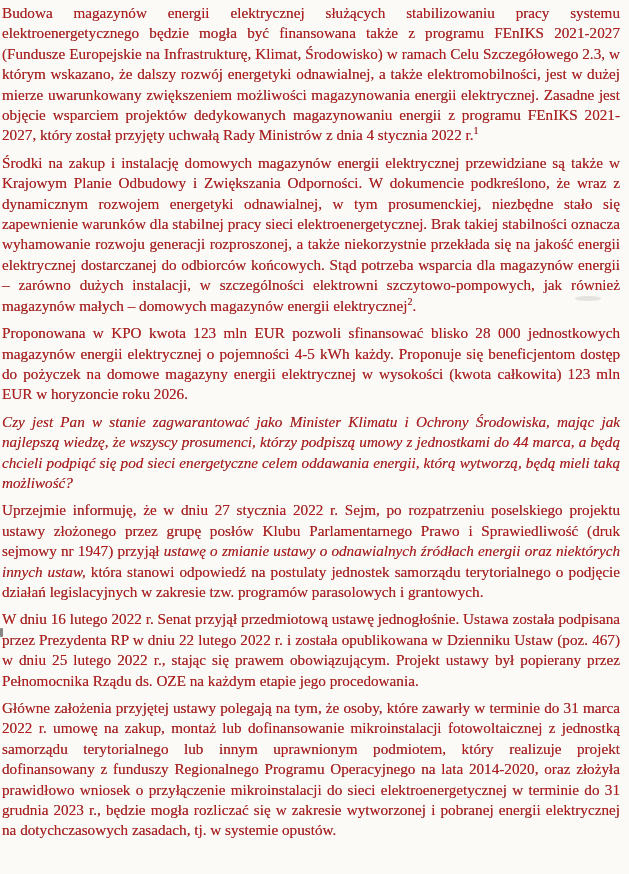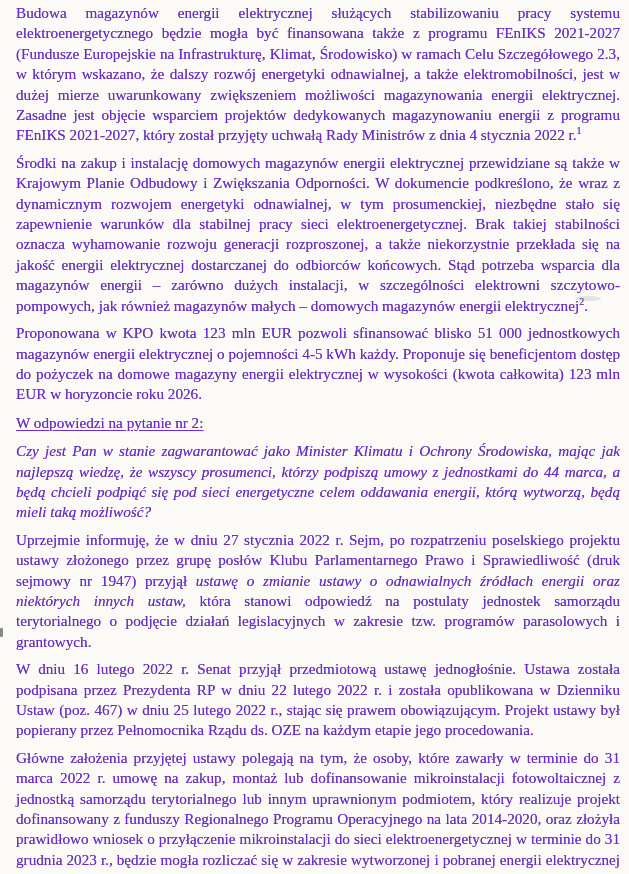--- a/index.html
+++ b/index.html
@@ -10,25 +10,25 @@
     width: 629px;
     height: 874px;
     overflow: hidden;
     background: #fbfaf7;
   }
   .page {
     position: relative;
     box-sizing: border-box;
     width: 629px;
     height: 663px;
-    padding: 3px 9px 0 16px;
+    padding: 3px 9px 0 2px;
     font-family: "Liberation Serif", "DejaVu Serif", serif;
     font-size: 15.2px;
     line-height: 20.4px;
-    color: #6d28d9;
+    color: #b91c1c;
     text-align: justify;
     text-shadow: 0 0 0.45px rgba(20,20,20,0.55); 
   }
   .para {
     margin: 0 0 7px 0;
   }
   .para-last-block {
     margin-bottom: 14px;
   }
   .heading {
@@ -72,23 +72,22 @@
 </style>
 </head>
 <body>
 
 <div class="page">
 
   <p class="para"><span>Budowa magazynów energii elektrycznej służących stabilizowaniu pracy systemu elektroenergetycznego będzie mogła być finansowana także z programu FEnIKS 2021-2027 (Fundusze Europejskie na Infrastrukturę, Klimat, Środowisko) w ramach Celu Szczegółowego 2.3, w którym wskazano, że dalszy rozwój energetyki odnawialnej, a także elektromobilności, jest w dużej mierze uwarunkowany zwiększeniem możliwości magazynowania energii elektrycznej. Zasadne jest objęcie wsparciem projektów dedykowanych magazynowaniu energii z programu FEnIKS 2021-2027, który został przyjęty uchwałą Rady Ministrów z dnia 4 stycznia 2022 r.</span><sup class="footnote">1</sup></p>
 
   <p class="para"><span>Środki na zakup i instalację domowych magazynów energii elektrycznej przewidziane są także w Krajowym Planie Odbudowy i Zwiększania Odporności. W dokumencie podkreślono, że wraz z dynamicznym rozwojem energetyki odnawialnej, w tym prosumenckiej, niezbędne stało się zapewnienie warunków dla stabilnej pracy sieci elektroenergetycznej. Brak takiej stabilności oznacza wyhamowanie rozwoju generacji rozproszonej, a także niekorzystnie przekłada się na jakość energii elektrycznej dostarczanej do odbiorców końcowych. Stąd potrzeba wsparcia dla magazynów energii – zarówno dużych instalacji, w szczególności elektrowni szczytowo-pompowych, jak również magazynów małych – domowych magazynów energii elektrycznej</span><sup class="footnote">2</sup><span>.</span></p>
 
-  <p class="para"><span>Proponowana w KPO kwota 123 mln EUR pozwoli sfinansować blisko 51 000 jednostkowych magazynów energii elektrycznej o pojemności 4-5 kWh każdy. Proponuje się beneficjentom dostęp do pożyczek na domowe magazyny energii elektrycznej w wysokości (kwota całkowita) 123 mln EUR w horyzoncie roku 2026.</span></p>
+  <p class="para"><span>Proponowana w KPO kwota 123 mln EUR pozwoli sfinansować blisko 28 000 jednostkowych magazynów energii elektrycznej o pojemności 4-5 kWh każdy. Proponuje się beneficjentom dostęp do pożyczek na domowe magazyny energii elektrycznej w wysokości (kwota całkowita) 123 mln EUR w horyzoncie roku 2026.</span></p>
 
-  <p class="para heading"><span class="heading-text">W odpowiedzi na pytanie nr 2:</span></p>
 
   <p class="para question"><span>Czy jest Pan w stanie zagwarantować jako Minister Klimatu i Ochrony Środowiska, mając jak najlepszą wiedzę, że wszyscy prosumenci, którzy podpiszą umowy z jednostkami do 44 marca, a będą chcieli podpiąć się pod sieci energetyczne celem oddawania energii, którą wytworzą, będą mieli taką możliwość?</span></p>
 
   <p class="para"><span>Uprzejmie informuję, że w dniu 27 stycznia 2022 r. Sejm, po rozpatrzeniu poselskiego projektu ustawy złożonego przez grupę posłów Klubu Parlamentarnego Prawo i Sprawiedliwość (druk sejmowy nr 1947) przyjął </span><span class="act-title">ustawę o zmianie ustawy o odnawialnych źródłach energii oraz niektórych innych ustaw,</span><span> która stanowi odpowiedź na postulaty jednostek samorządu terytorialnego o podjęcie działań legislacyjnych w zakresie tzw. programów parasolowych i grantowych.</span></p>
 
   <p class="para"><span>W dniu 16 lutego 2022 r. Senat przyjął przedmiotową ustawę jednogłośnie. Ustawa została podpisana przez Prezydenta RP w dniu 22 lutego 2022 r. i została opublikowana w Dzienniku Ustaw (poz. 467) w dniu 25 lutego 2022 r., stając się prawem obowiązującym. Projekt ustawy był popierany przez Pełnomocnika Rządu ds. OZE na każdym etapie jego procedowania.</span></p>
 
   <p class="para para-last-block"><span>Główne założenia przyjętej ustawy polegają na tym, że osoby, które zawarły w terminie do 31 marca 2022 r. umowę na zakup, montaż lub dofinansowanie mikroinstalacji fotowoltaicznej z jednostką samorządu terytorialnego lub innym uprawnionym podmiotem, który realizuje projekt dofinansowany z funduszy Regionalnego Programu Operacyjnego na lata 2014-2020, oraz złożyła prawidłowo wniosek o przyłączenie mikroinstalacji do sieci elektroenergetycznej w terminie do 31 grudnia 2023 r., będzie mogła rozliczać się w zakresie wytworzonej i pobranej energii elektrycznej na dotychczasowych zasadach, tj. w systemie opustów.</span></p>
 
   <div class="speck-left"></div>

